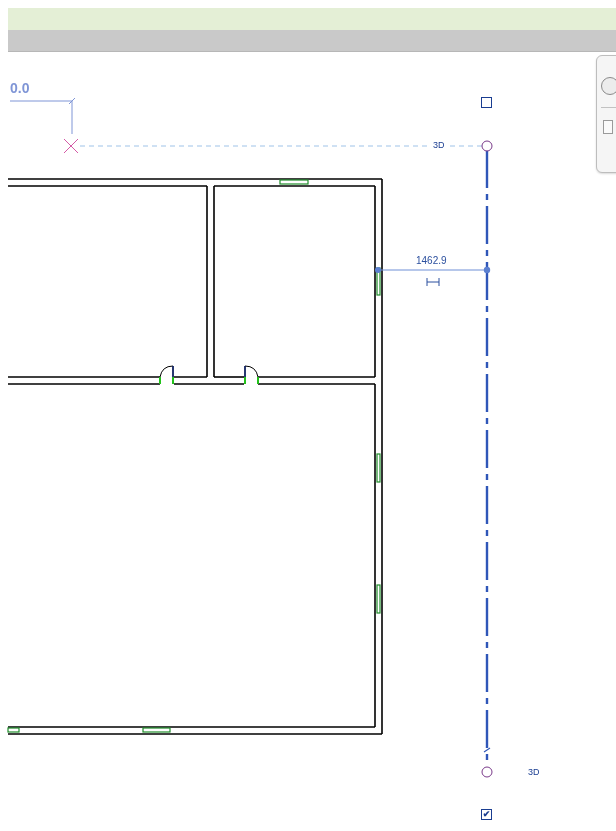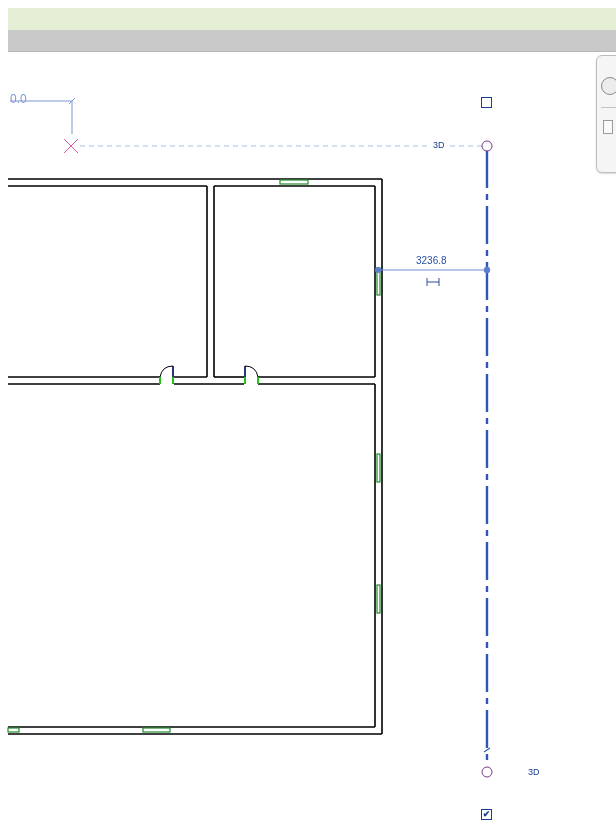--- a/index.html
+++ b/index.html
@@ -5,21 +5,21 @@
     html, body { margin: 0; padding: 0; }
     body { width: 616px; height: 831px; background: #ffffff; position: relative; overflow: hidden; font-family: "Liberation Sans", sans-serif; }
     .topband { position: absolute; left: 8px; top: 8px; width: 608px; height: 22px; background: #e4efd6; border-bottom: 1px solid #d9e3cc; }
     .grayband { position: absolute; left: 8px; top: 30px; width: 608px; height: 21px; background: #c9c9c9; border-bottom: 1px solid #b7b7b7; }
     .navpanel { position: absolute; left: 596px; top: 55px; width: 30px; height: 116px; background: #f5f5f5; border: 1px solid #bdbdbd; border-radius: 6px; box-shadow: 0 1px 2px rgba(0,0,0,0.15); }
     .navpanel .wheel { position: absolute; left: 4px; top: 21px; width: 16px; height: 16px; border: 1px solid #8a8a8a; border-radius: 50%; background: #ececec; }
     .navpanel .sep { position: absolute; left: 4px; top: 51px; width: 22px; height: 1px; background: #c2c2c2; }
     .navpanel .zoomicon { position: absolute; left: 6px; top: 64px; width: 8px; height: 12px; border: 1px solid #9a9a9a; background: #fafafa; }
     svg.canvas { position: absolute; left: 0; top: 0; }
     .lbl { position: absolute; white-space: nowrap; }
-    .elev-label { left: 10px; top: 92px; font-size: 12px; font-weight: normal; color: #7f95d6; }
+    .elev-label { left: 10px; top: 80px; font-size: 14px; font-weight: bold; color: #7f95d6; }
     .dim-label { left: 416px; top: 255px; font-size: 10px; color: #2b4f9e; }
     .tag-3d { font-size: 9px; font-weight: normal; color: #1a3d91; }
     .tag-3d.top { left: 433px; top: 140px; }
     .tag-3d.bottom { left: 528px; top: 767px; }
     .chk { position: absolute; left: 481px; top: 809px; width: 9px; height: 9px; border: 1px solid #1a3d91; background: #fff; font-size: 9px; line-height: 9px; text-align: center; color: #1a3d91; font-weight: bold; }
     .hidebox { position: absolute; left: 481px; top: 97px; width: 9px; height: 9px; border: 1px solid #1a3d91; background: #fff; }
   </style>
 </head>
 <body>
 
@@ -112,21 +112,21 @@
     <circle cx="487" cy="270" r="3.2" fill="#5b7fd0"></circle>
   </g>
   <g stroke="#2b4f9e" stroke-width="1">
     <line x1="427" y1="278" x2="427" y2="286"></line>
     <line x1="439" y1="278" x2="439" y2="286"></line>
     <line x1="427" y1="282" x2="439" y2="282"></line>
   </g>
 </svg>
 
 <div class="lbl elev-label">0.0</div>
-<div class="lbl dim-label">3236.8</div>
+<div class="lbl dim-label">1462.9</div>
 <div class="lbl tag-3d top">3D</div>
 <div class="lbl tag-3d bottom">3D</div>
 
 <div class="hidebox"></div>
 <div class="chk">✔</div>
 
 <div class="navpanel">
   <div class="wheel"></div>
   <div class="sep"></div>
   <div class="zoomicon"></div>

